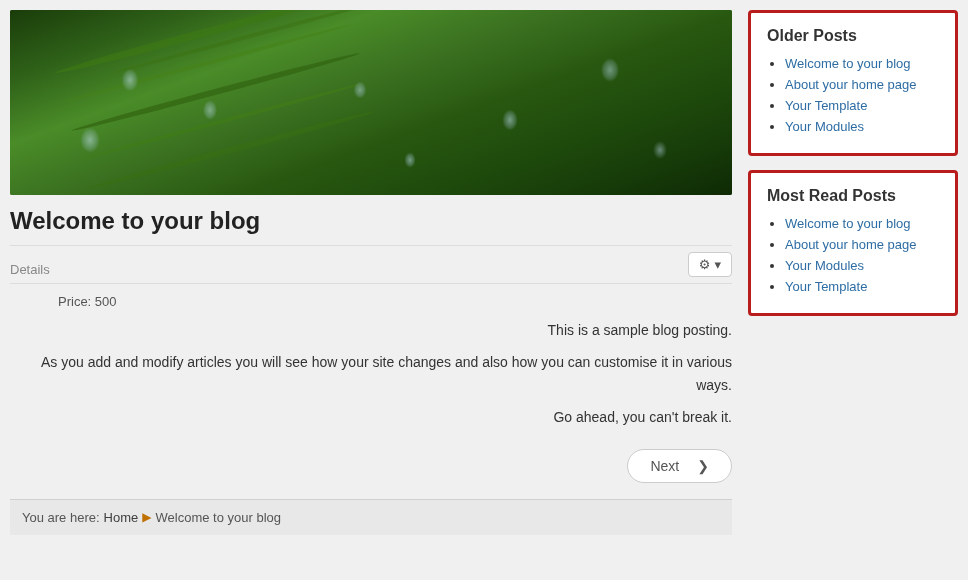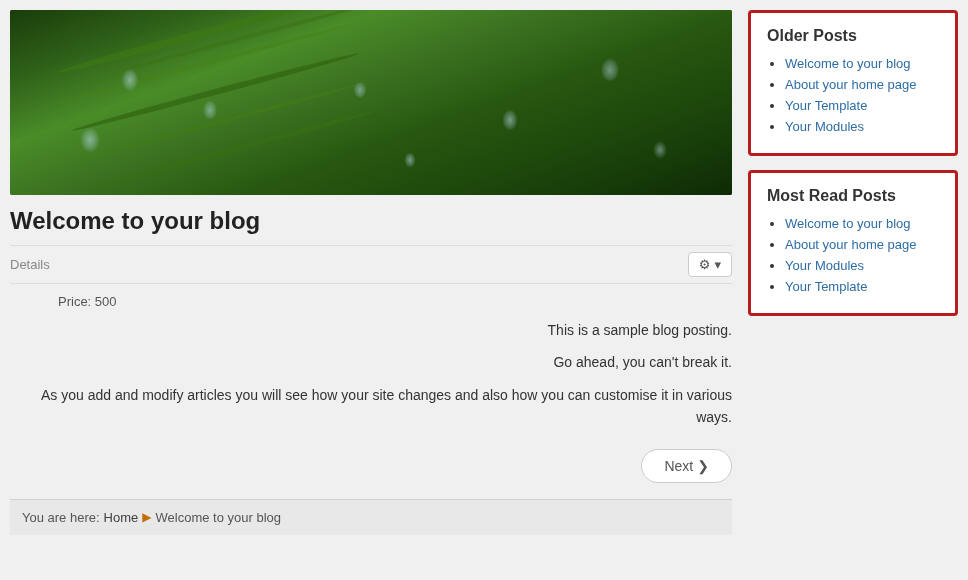--- a/index.html
+++ b/index.html
@@ -67,21 +67,21 @@
     }
     .article-title {
       font-size: 24px;
       font-weight: bold;
       color: #222;
       margin: 12px 0 10px;
     }
     .details-bar {
       display: flex;
       justify-content: space-between;
-      align-items: center;
+      align-items: flex-end;
       padding: 6px 0;
       border-top: 1px solid #ddd;
       border-bottom: 1px solid #ddd;
       margin-bottom: 10px;
     }
     .details-label {
       color: #888;
       font-size: 13px;
     }
     .gear-btn {
@@ -105,21 +105,21 @@
     }
     .article-body p {
       margin-bottom: 10px;
       line-height: 1.6;
       color: #333;
       text-align: right;
     }
     .next-btn {
       display: inline-flex;
       align-items: center;
-      gap: 4px;
+      gap: 18px;
       padding: 8px 22px;
       border: 1px solid #ccc;
       border-radius: 20px;
       background: #fff;
       color: #555;
       font-size: 14px;
       cursor: pointer;
       float: right;
       margin-top: 10px;
       margin-bottom: 10px;
@@ -195,22 +195,22 @@
         <span>▾</span>
       </button>
     </div>
 
     <div class="price-line">
       <span>Price: 500</span>
     </div>
 
     <div class="article-body">
       <p>This is a sample blog posting.</p>
+      <p>As you add and modify articles you will see how your site changes and also how you can customise it in various ways.</p>
       <p>Go ahead, you can't break it.</p>
-      <p>As you add and modify articles you will see how your site changes and also how you can customise it in various ways.</p>
     </div>
 
     <div class="clearfix">
       <button class="next-btn">
         <span>Next</span>
         <span class="next-arrow">❯</span>
       </button>
     </div>
 
     <div class="breadcrumb">

